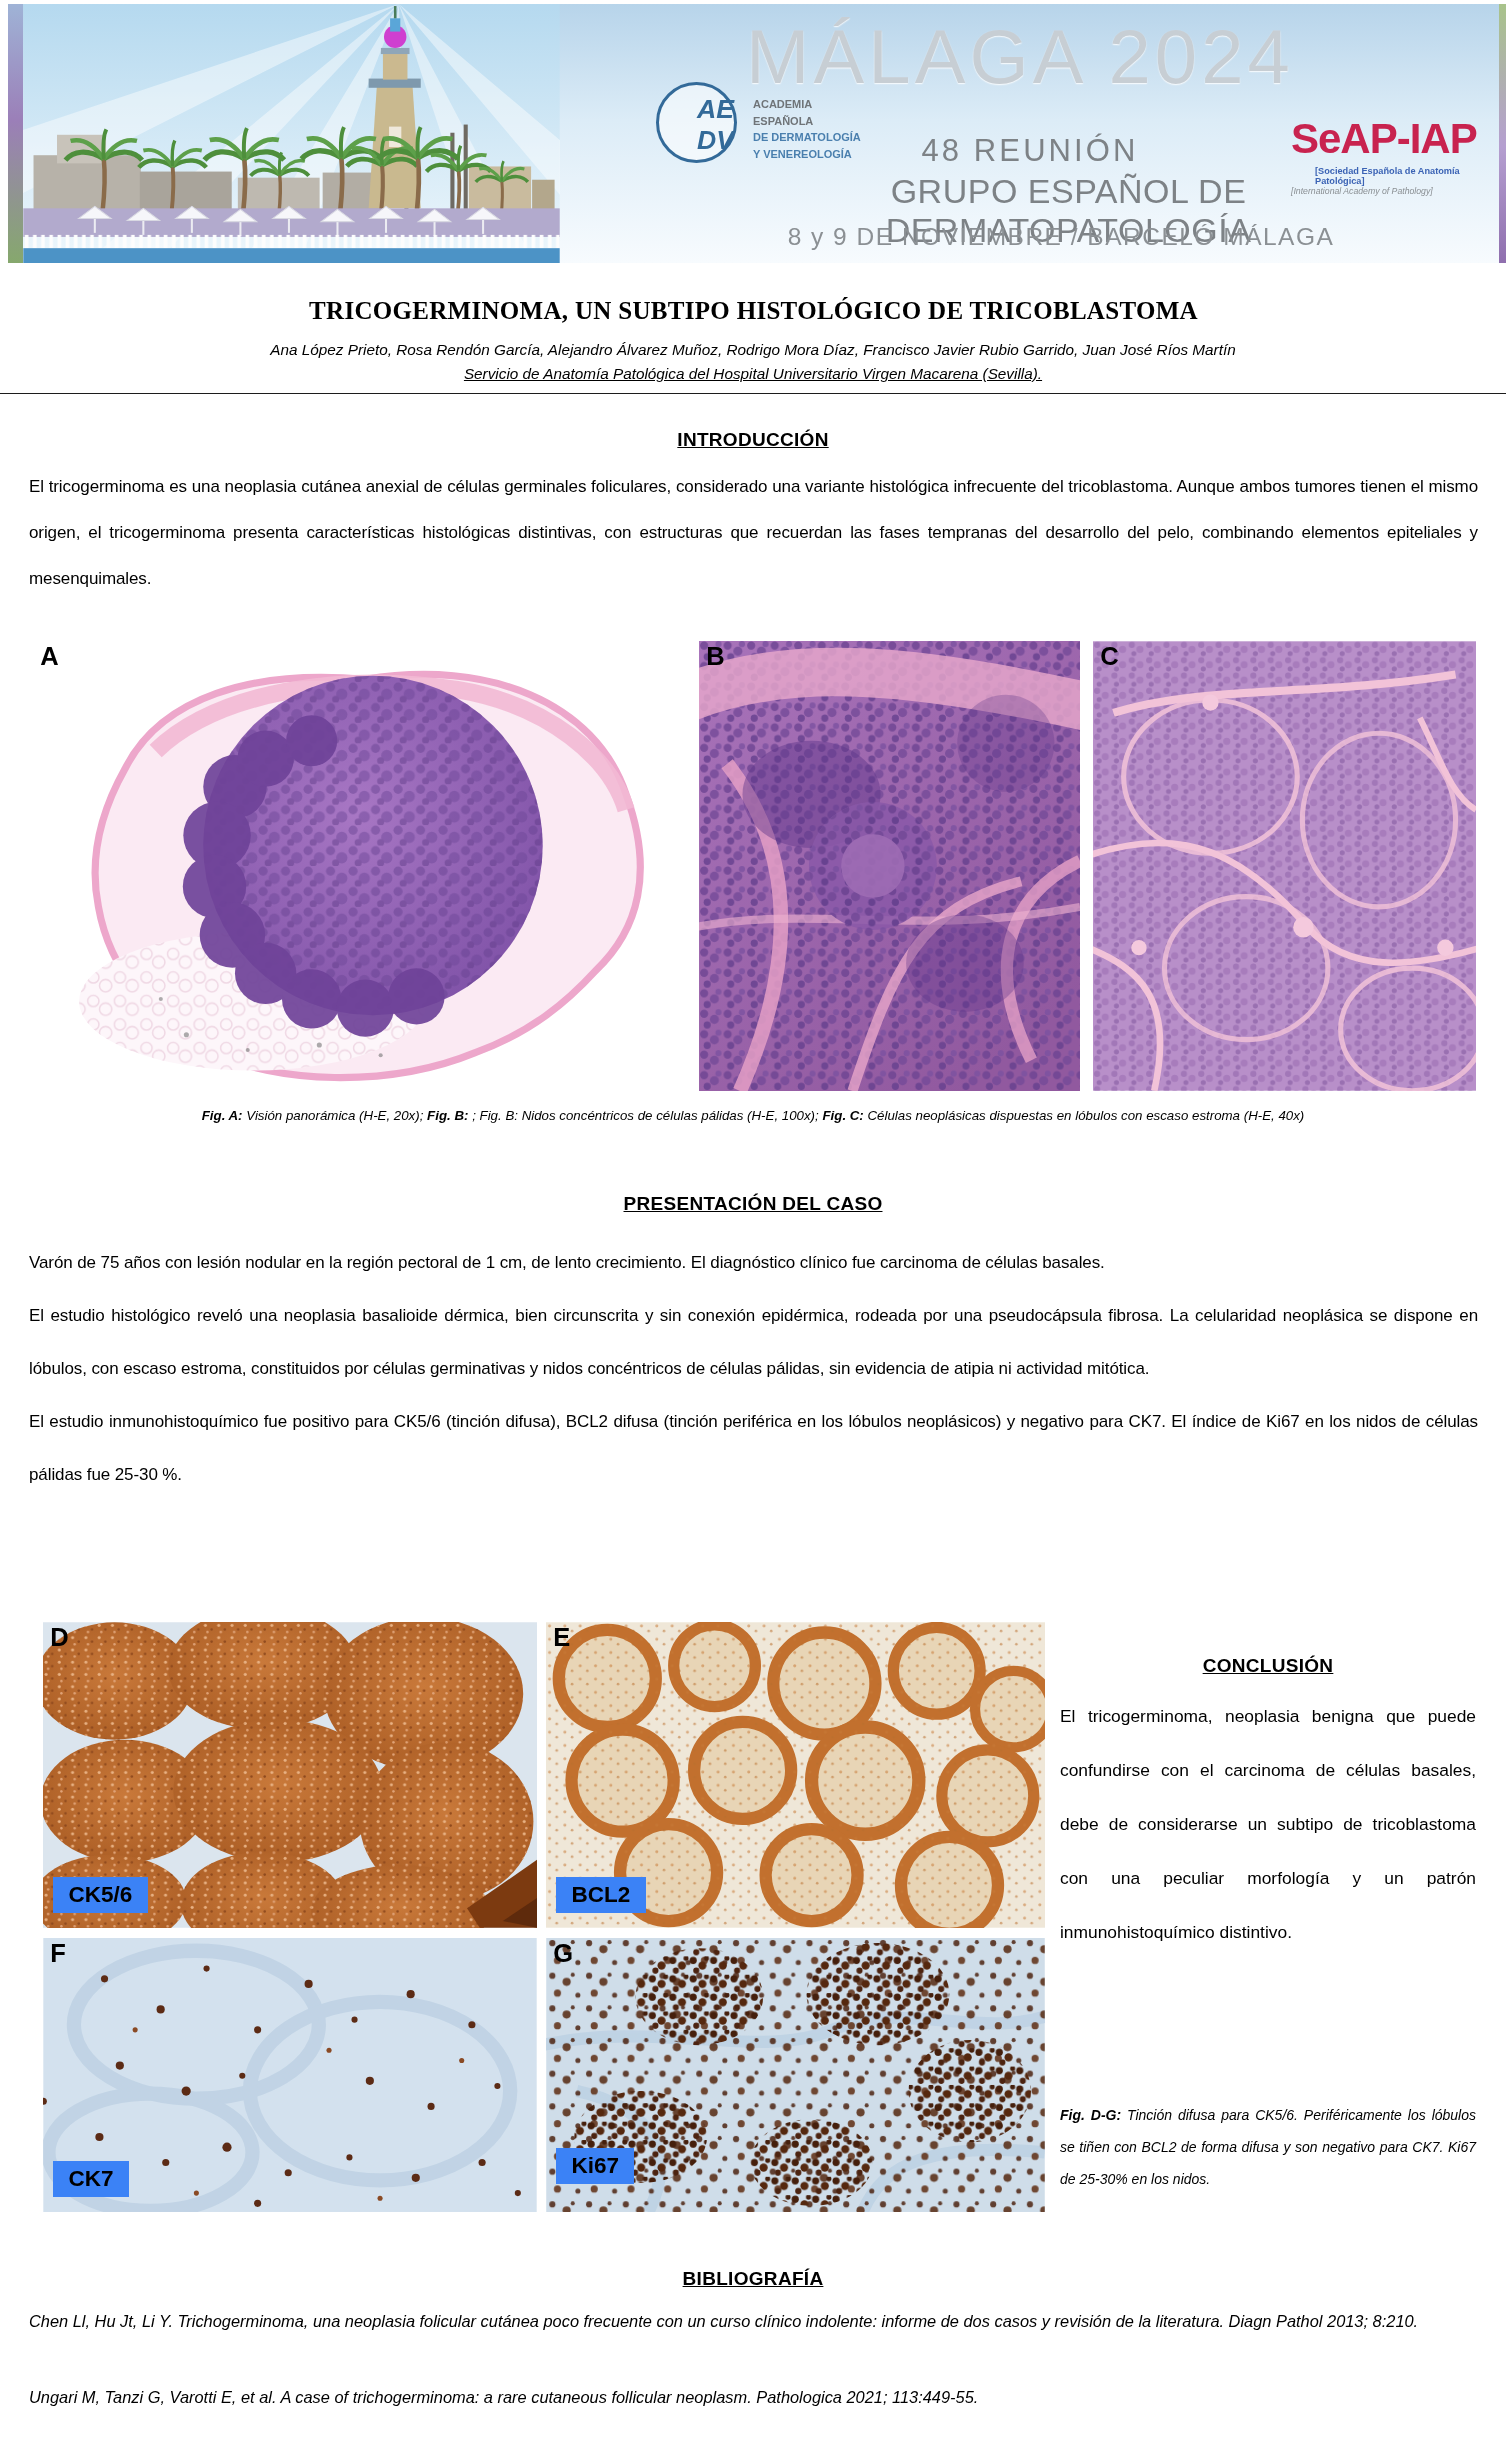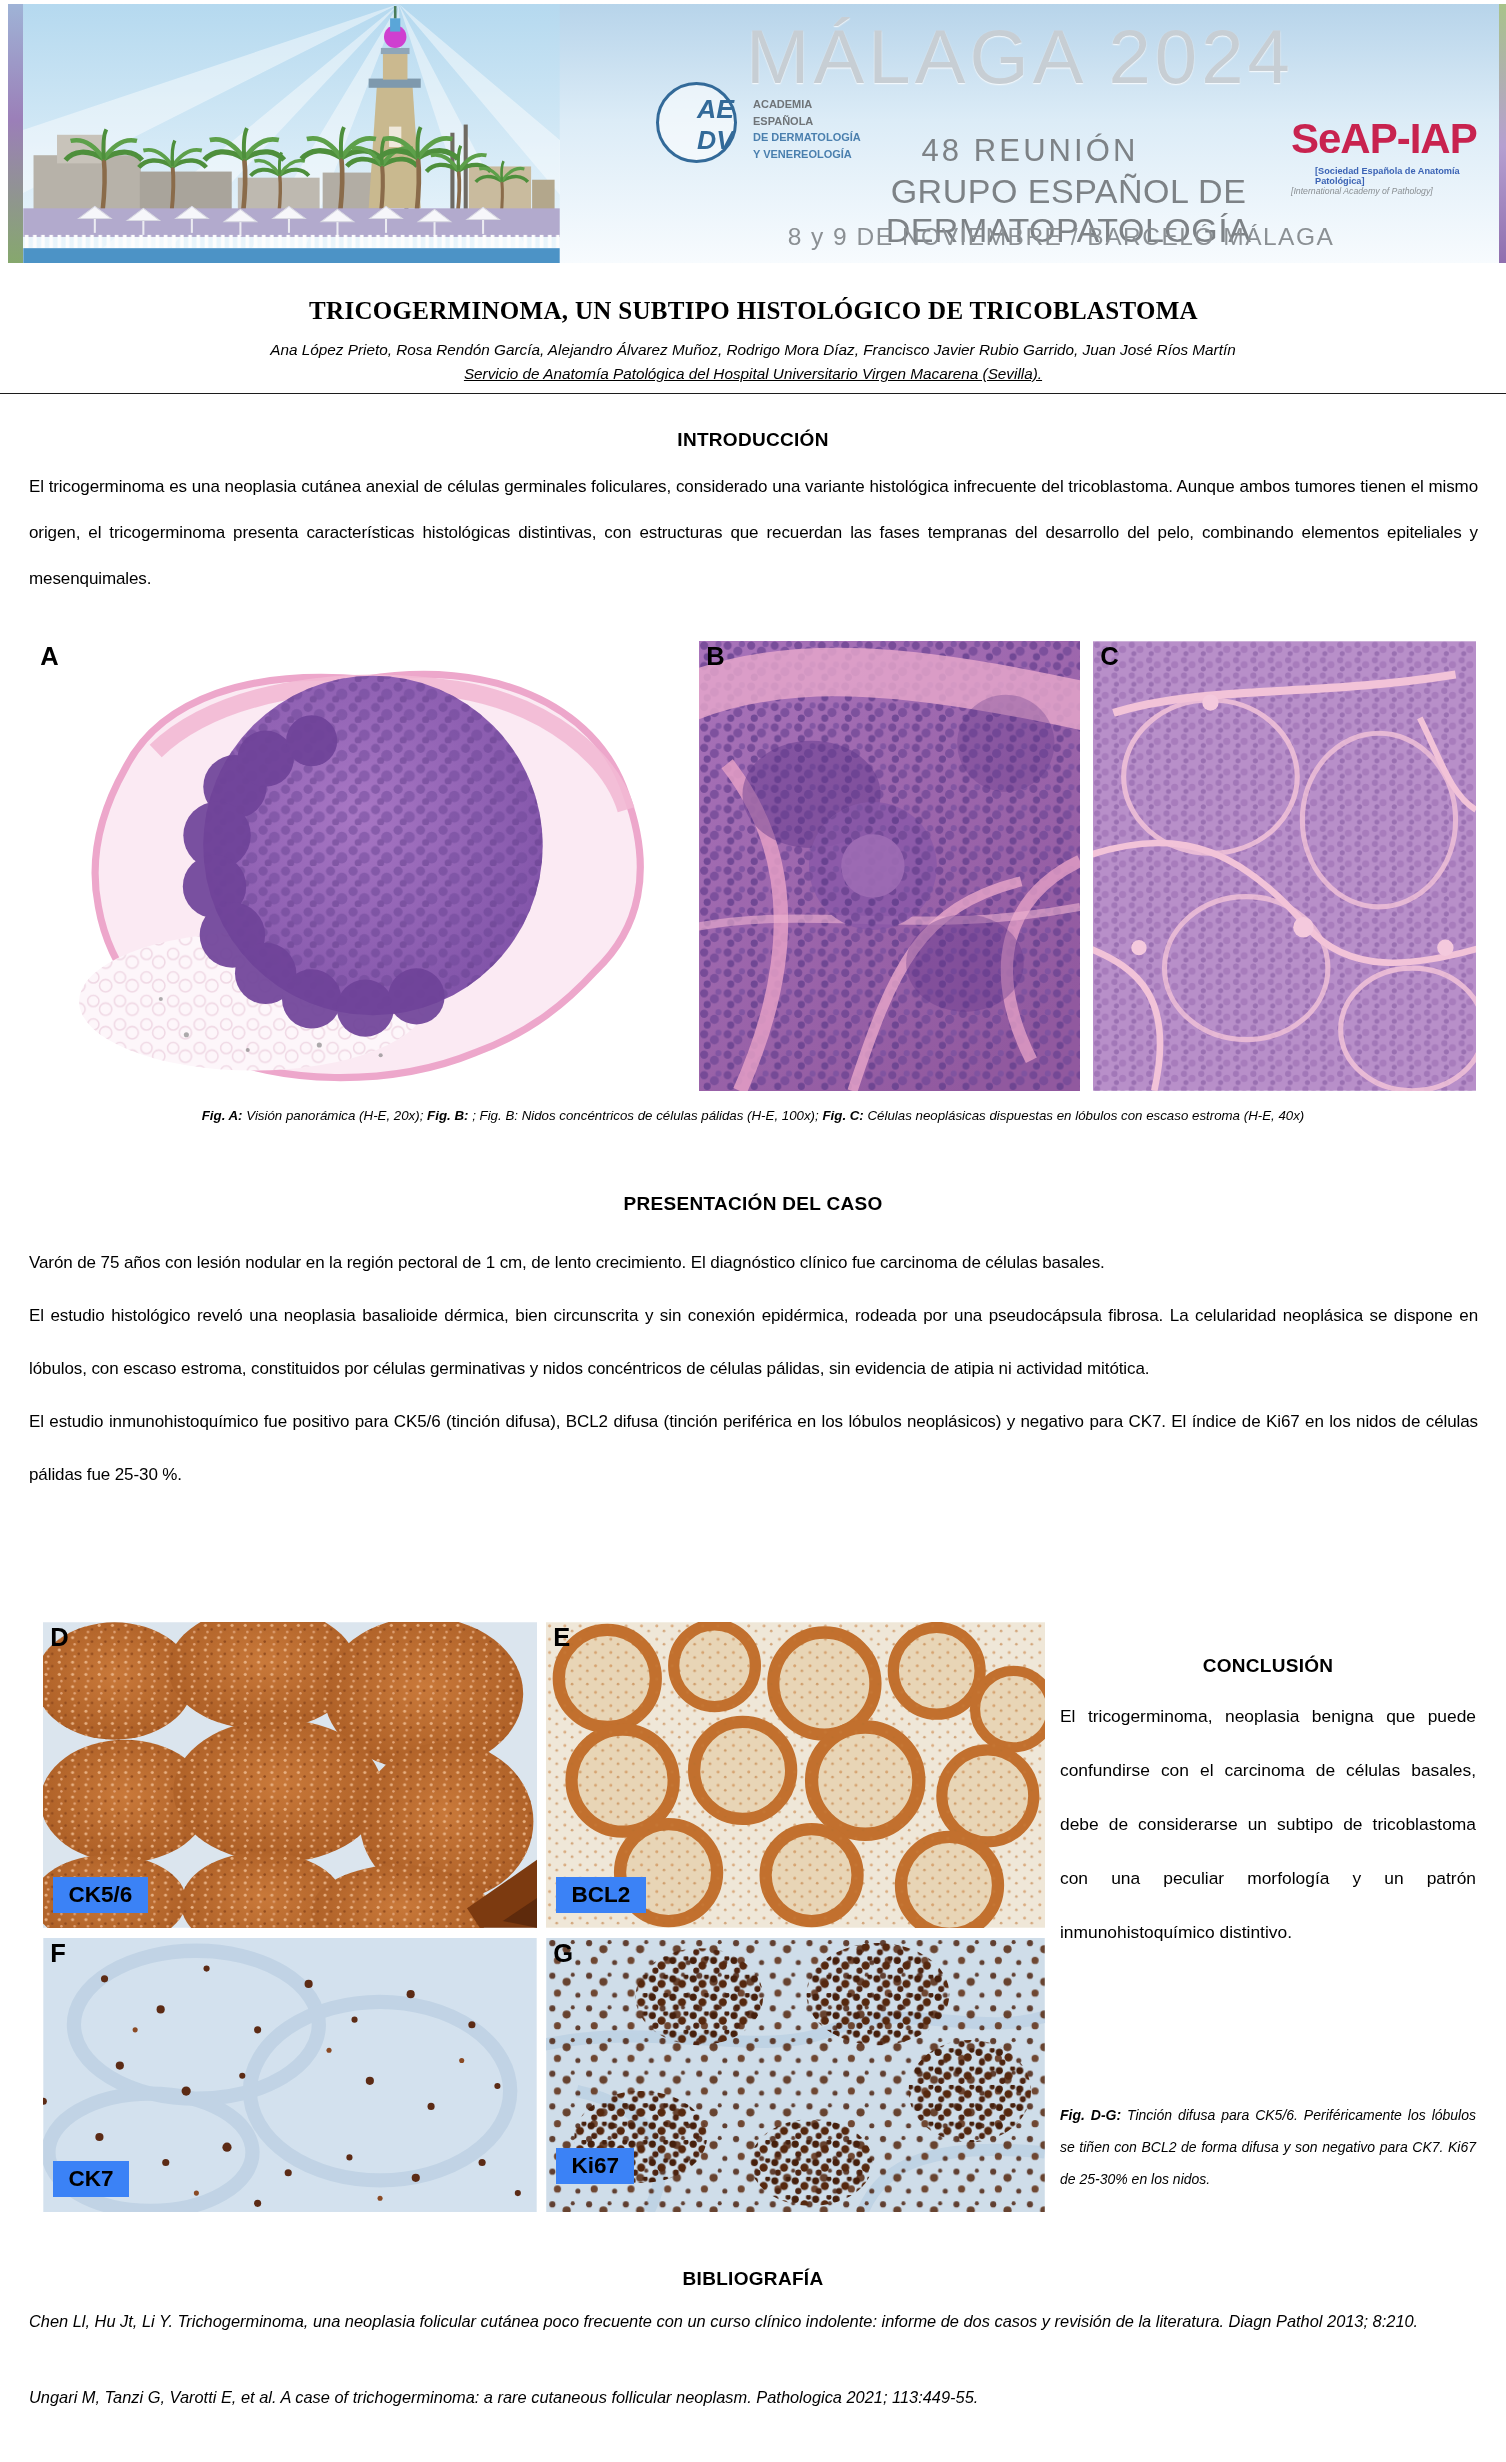--- a/index.html
+++ b/index.html
@@ -37,21 +37,21 @@
   
   .title{position:absolute;left:77px;top:297px;width:1353px;text-align:center;
          font-family:"Liberation Serif",serif;font-weight:700;font-size:25px;letter-spacing:0.3px;}
   .authors{position:absolute;left:51px;top:341px;width:1404px;text-align:center;
          font-style:italic;font-size:15.3px;}
   .affiliation{position:absolute;left:51px;top:365px;width:1404px;text-align:center;
          font-style:italic;font-size:15.3px;text-decoration:underline;}
   .rule{position:absolute;left:0;top:393px;width:1506px;border-top:1.5px solid #1c1c1c;}
 
   
-  .h2{position:absolute;text-align:center;font-weight:700;font-size:19px;letter-spacing:0.3px;}
+  .h2{position:absolute;text-align:center;font-weight:700;font-size:19px;letter-spacing:0.3px;text-decoration:underline;}
   .body-text{position:absolute;left:29px;width:1449px;font-size:17px;line-height:46px;
          text-align:justify;letter-spacing:-0.1px;}
   .case-text p{margin:0;line-height:53px;}
 
   
   .panel{position:absolute;overflow:hidden;background:#fff;}
   .panel svg{display:block;}
   .panel-letter{position:absolute;left:7.2px;top:1px;font-size:25.5px;font-weight:800;color:#000;z-index:3;}
   .stain-box{position:absolute;left:10.2px;bottom:15.3px;background:#3b82f6;color:#000;
          font-weight:800;font-size:22.5px;padding:5.1px 15.3px;z-index:3;}

